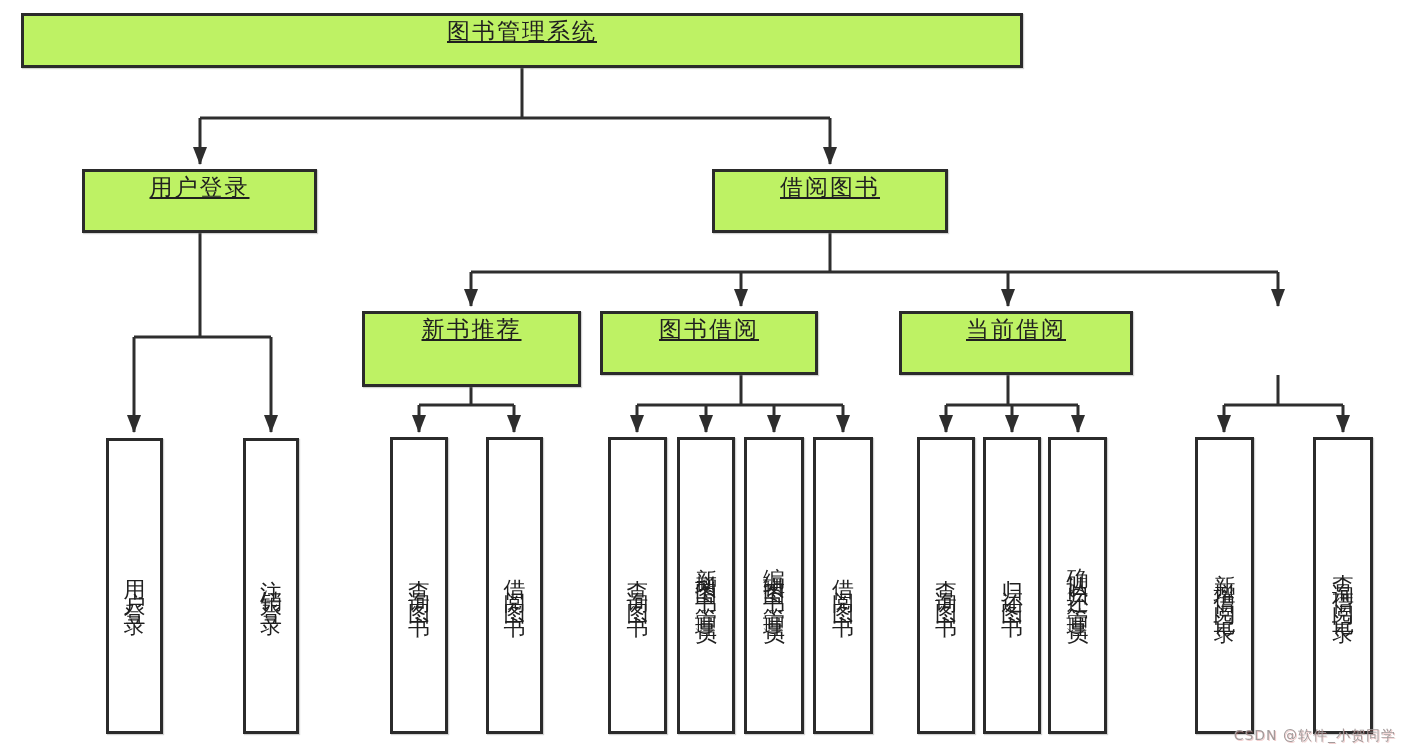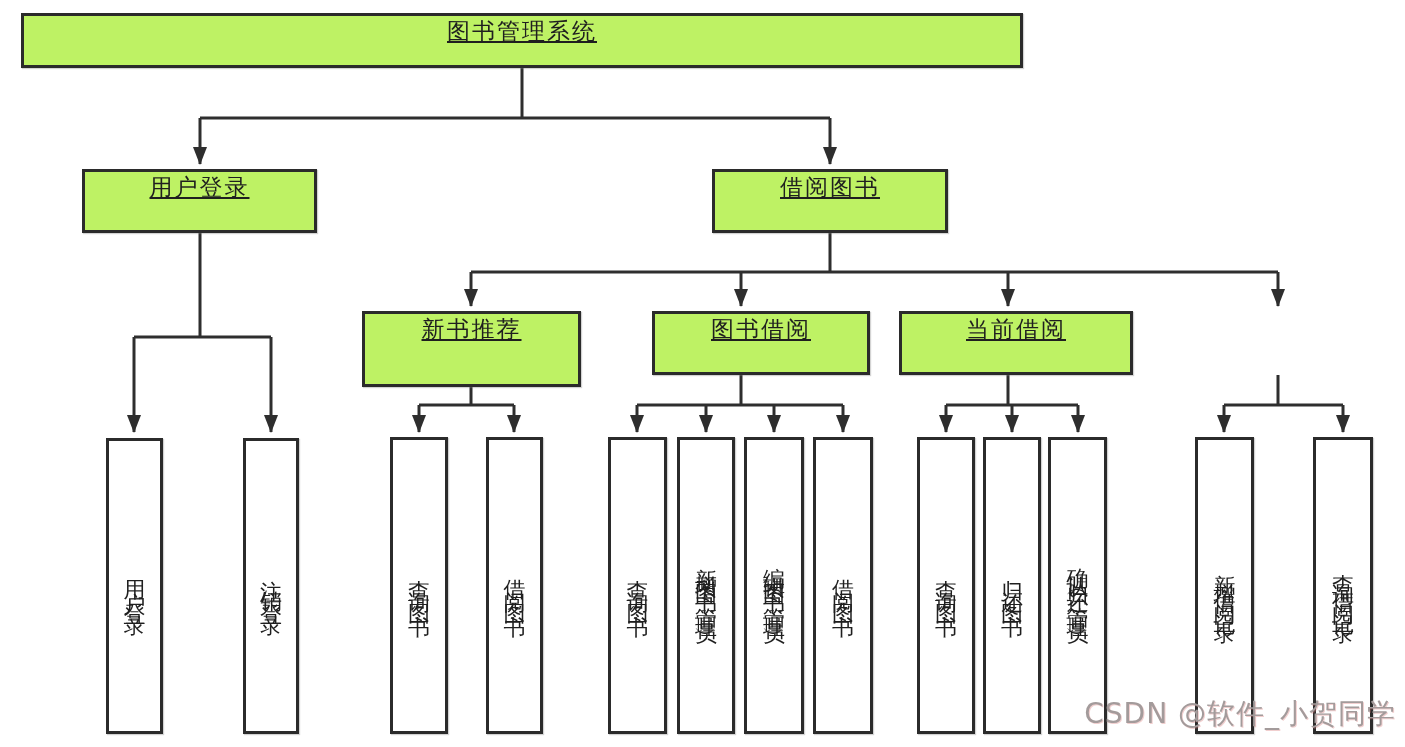--- a/index.html
+++ b/index.html
@@ -35,22 +35,22 @@
     text-orientation:mixed;
     font-size:22px;
     line-height:1;
     white-space:nowrap;
   }
   .sp12{letter-spacing:12px;}
   .sp10{letter-spacing:10px;}
   .sp8{letter-spacing:8px;}
   #watermark{
     position:absolute;
-    right:9px;bottom:14px;
-    font-size:28px;
+    right:9px;bottom:2px;
+    font-size:14px;
     color:#a39b9b;
     letter-spacing:1px;
     text-shadow:1px 1px 0 rgba(214,118,118,0.35);
     z-index:5;
   }
 </style>
 </head>
 <body>
 
 <div id="canvas">
@@ -105,21 +105,21 @@
   <div class="hbox" style="left:82px;top:169px;width:235px;height:64px">
     <span>用户登录</span>
   </div>
   <div class="hbox" style="left:712px;top:169px;width:236px;height:64px">
     <span>借阅图书</span>
   </div>
 
   <div class="hbox" style="left:362px;top:311px;width:219px;height:76px">
     <span>新书推荐</span>
   </div>
-  <div class="hbox" style="left:652px;top:311px;width:218px;height:64px">
+  <div class="hbox" style="left:600px;top:311px;width:218px;height:64px">
     <span>图书借阅</span>
   </div>
   <div class="hbox" style="left:899px;top:311px;width:234px;height:64px">
     <span>当前借阅</span>
   </div>
 
   <div class="vbox" style="left:106px;top:438px;width:57px;height:296px">
     <span class="vtext sp12">用户登录</span>
   </div>
   <div class="vbox" style="left:243px;top:438px;width:56px;height:296px">

